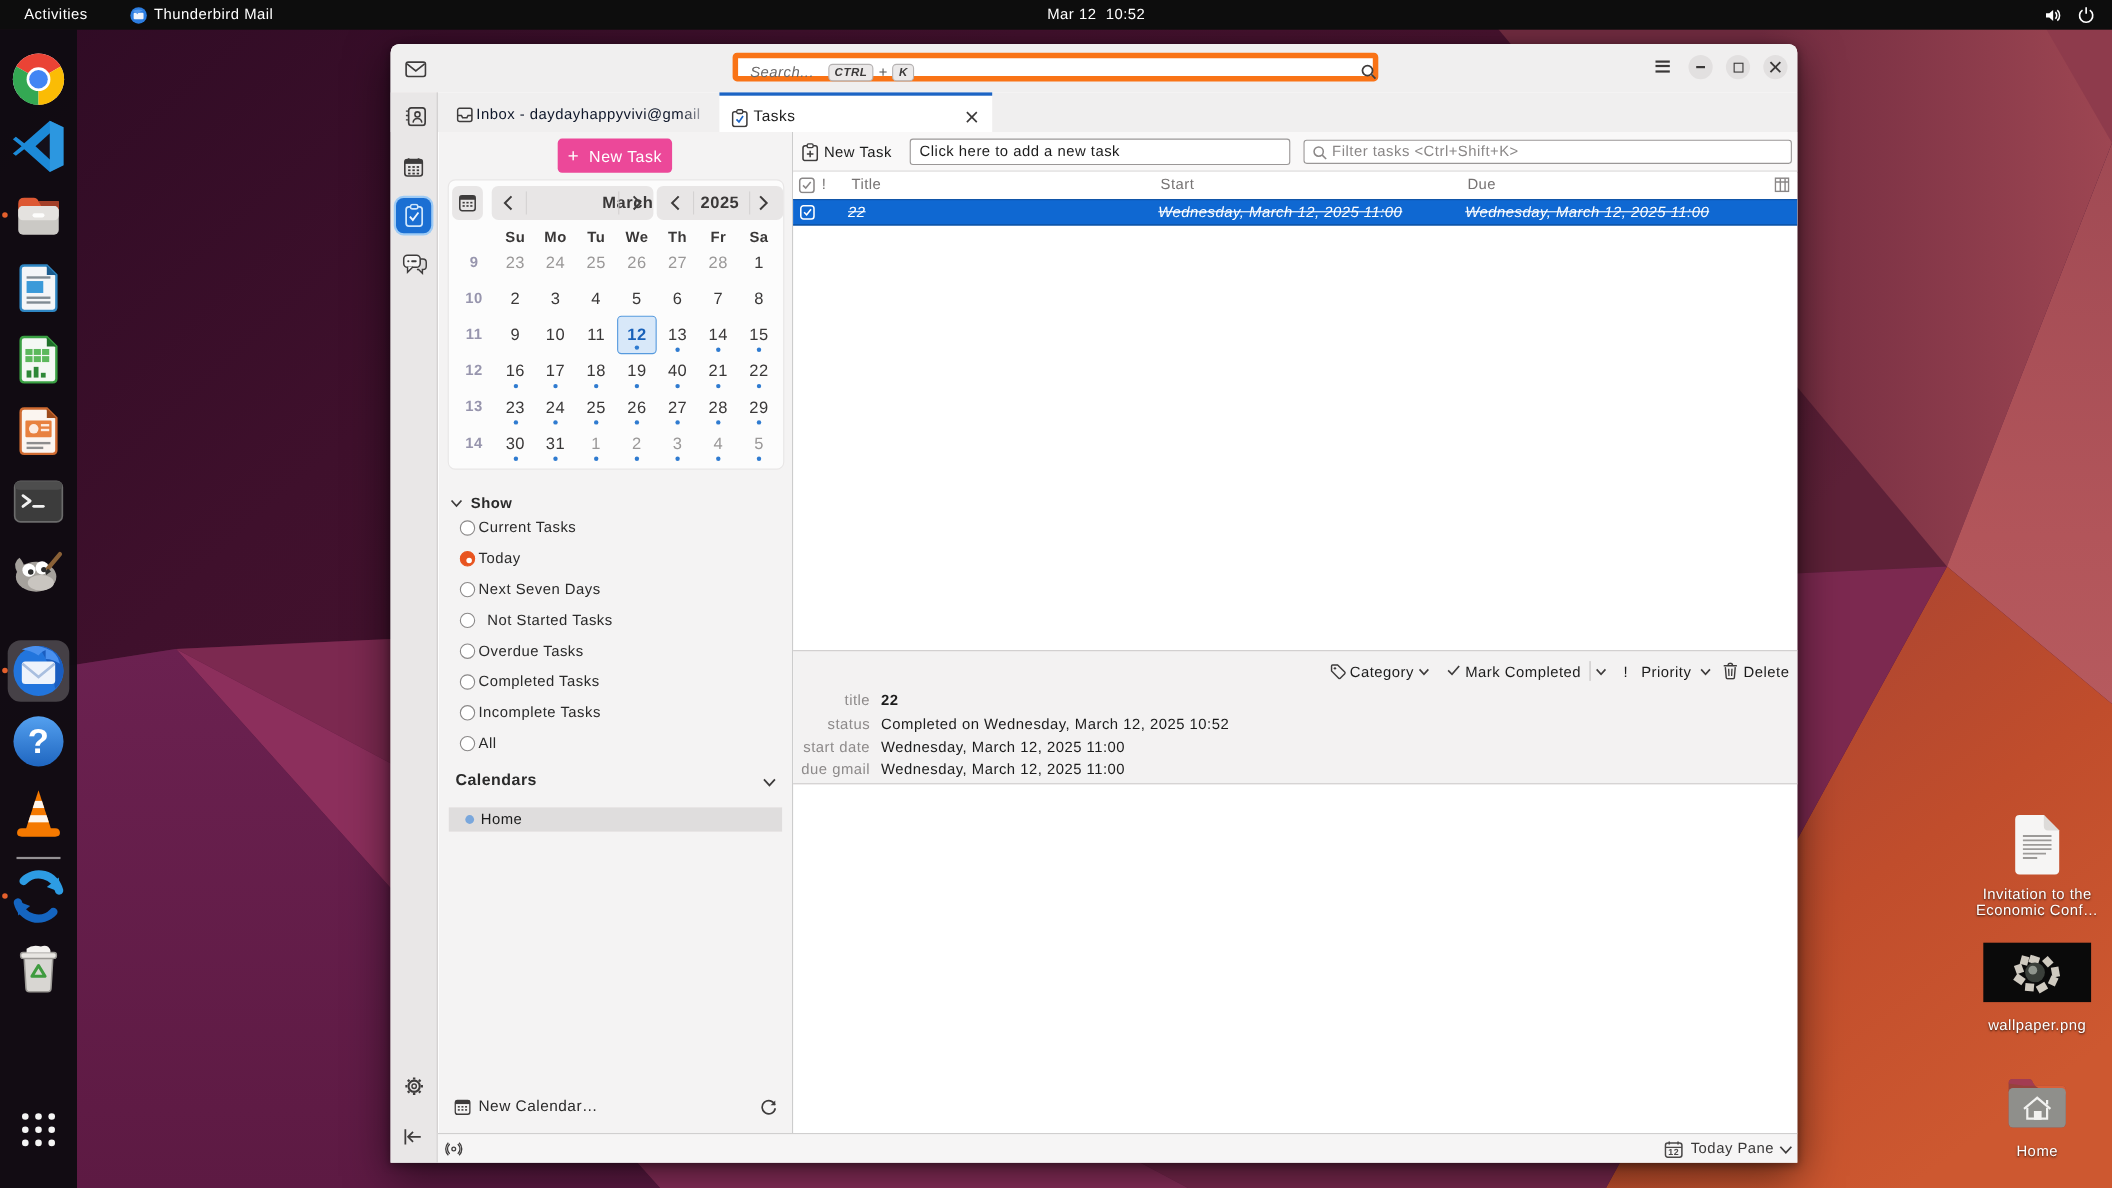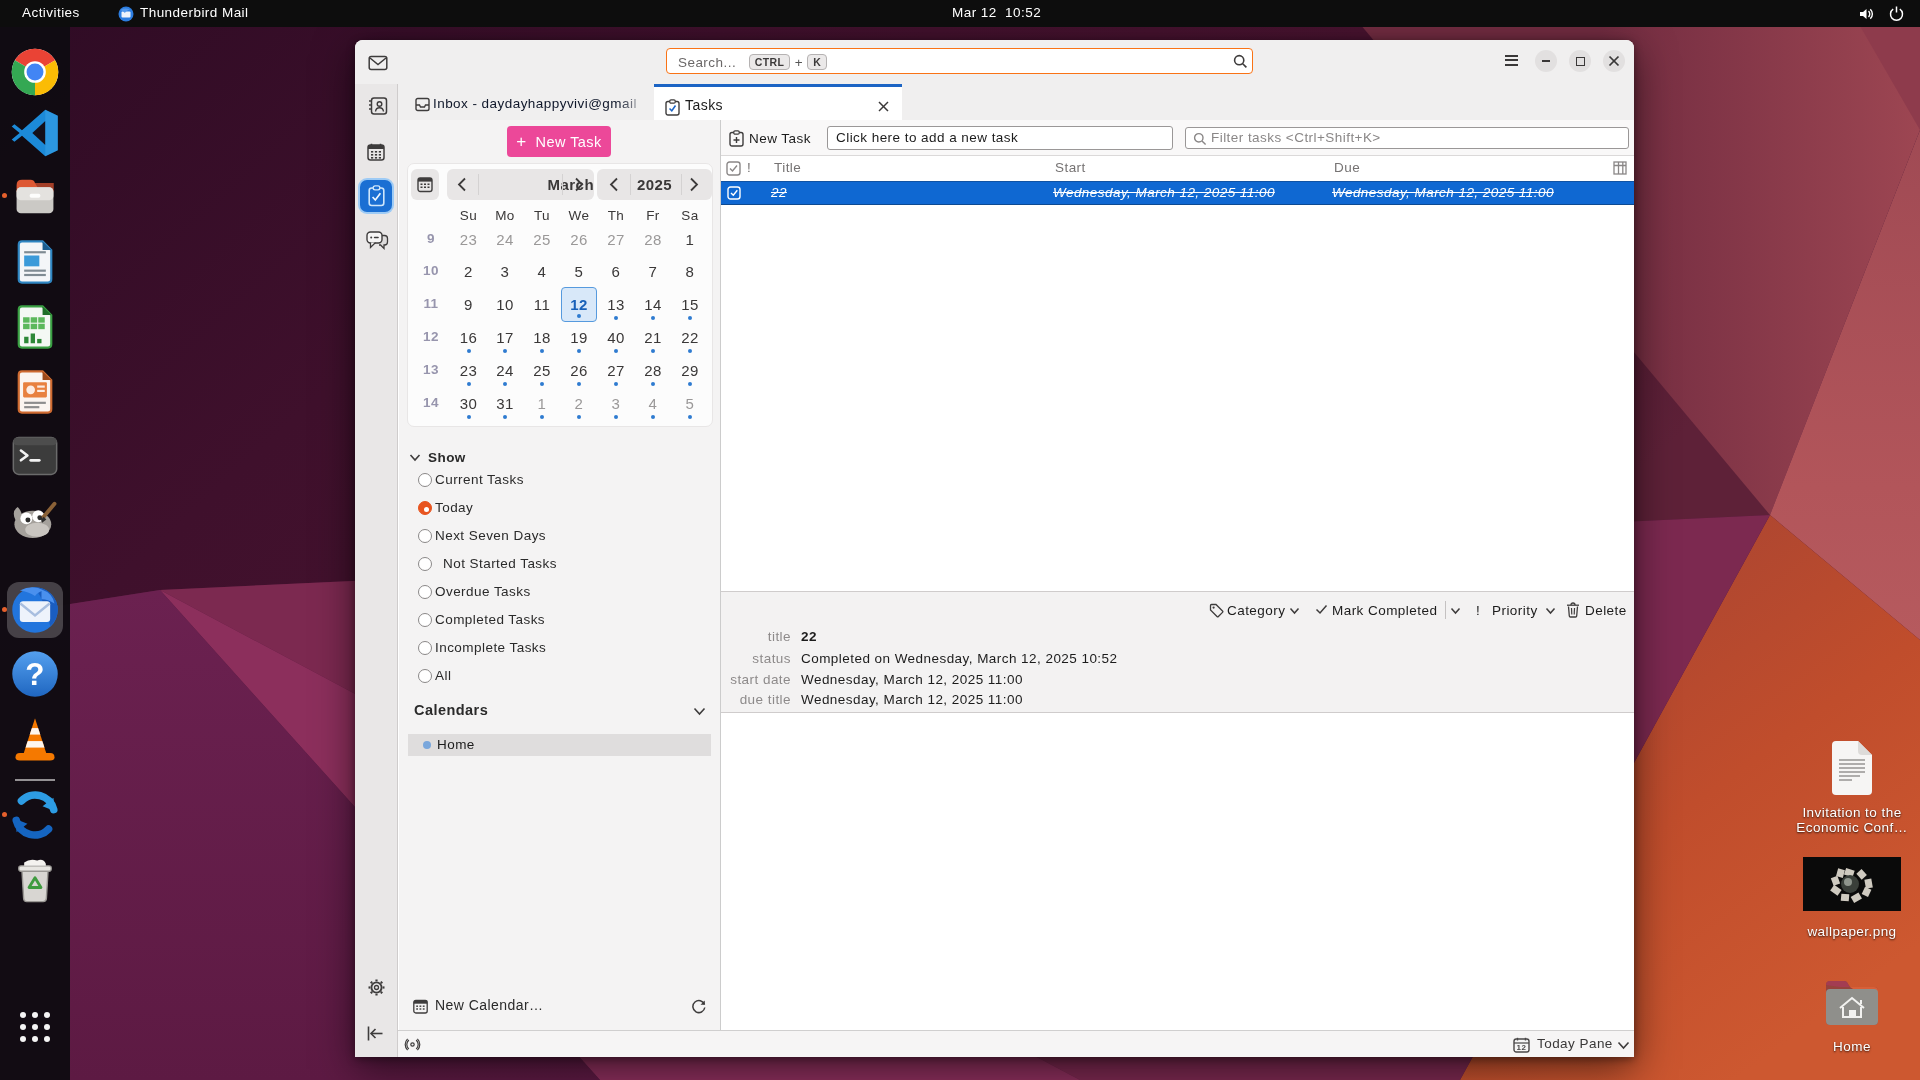--- a/index.html
+++ b/index.html
@@ -14,36 +14,36 @@
   .dockicon { position:absolute; left:9px; width:52px; height:52px; }
   .dockdot { position:absolute; left:2px; width:5px; height:5px; border-radius:50%; background:#e5602c; }
   
   #win { position:absolute; left:355px; top:40px; width:1279px; height:1017px; background:#fff; border-radius:8px 8px 0 0; box-shadow:0 12px 40px rgba(0,0,0,0.55), 0 2px 8px rgba(0,0,0,0.4); z-index:30; overflow:hidden; }
   #titlebar { position:absolute; left:0; top:0; width:100%; height:44px; background:#f0efef; }
   #tabbar { position:absolute; left:0; top:44px; width:100%; height:36px; background:#f0efef; }
   #leftstrip { position:absolute; left:0; top:44px; width:43px; height:973px; background:#e9e7e7; border-right:1px solid #cfcccc; }
   #folderpane { position:absolute; left:44px; top:80px; width:321px; height:910px; background:#f4f3f3; }
   #taskpane { position:absolute; left:365px; top:80px; width:914px; height:910px; background:#fff; border-left:1px solid #ccc; }
   #statusbar { position:absolute; left:43px; top:990px; width:1236px; height:27px; background:#f6f5f5; border-top:1px solid #d0cfcf; }
-  .searchbox { position:absolute; left:311px; top:8px; width:587px; height:26px; background:#fff; border:1px solid #f97316; border-radius:4px; }
+  .searchbox { position:absolute; left:311px; top:8px; width:587px; height:26px; background:#fff; border:5px solid #f97316; border-radius:4px;font-style:italic; }
   .kbd { display:inline-block; background:#ebe9e9; border:1px solid #b5b2b2; border-radius:4px; font-size:10.5px; font-weight:bold; color:#3c3a3a; padding:1px 5px; vertical-align:1px; }
   .circbtn { position:absolute; top:10px; width:22px; height:22px; border-radius:50%; background:#e2e0e0; }
   
   .tab-active { position:absolute; left:299px; top:0; width:248px; height:36px; background:#fff; border-top:3px solid #1c64c4; }
   
   .radio { position:absolute; width:14px; height:14px; border-radius:50%; background:#fff; border:1px solid #8a8888; }
   .flabel { position:absolute; font-size:13.5px; color:#2a2a2a; white-space:nowrap; }
   
   #minical { position:absolute; left:8px; top:43px; width:306px; height:264px; background:#fcfcfc; border-radius:7px; border:1px solid #e8e6e6; }
   .navgrp { position:absolute; top:5px; height:31px; background:#e8e6e6; border-radius:6px; }
   .mc-num { position:absolute; width:37px; text-align:center; font-size:15px; color:#3a3838; }
   .mc-gray { color:#9a9898; }
   .mc-wk { position:absolute; width:30px; text-align:center; font-size:13.5px; color:#9795ad; font-weight:bold; }
   .mc-dot { position:absolute; width:4px; height:4px; border-radius:50%; background:#2f7bd0; }
-  .mc-hd { position:absolute; width:37px; text-align:center; font-size:13.5px; font-weight:normal; color:#3a3838; }
+  .mc-hd { position:absolute; width:37px; text-align:center; font-size:13.5px; font-weight:bold; color:#3a3838; }
   
   #tasktoolbar { position:absolute; left:0; top:0; width:913px; height:36px; background:#f9f8f8; border-bottom:1px solid #dbd9d9; }
   .tinput { position:absolute; top:6px; height:24px; background:#fff; border:1px solid #9a9797; border-radius:3px; font-size:13.5px; }
   #thead { position:absolute; left:0; top:37px; width:913px; height:24px; background:#fff; color:#767373; font-size:13.5px; }
   #selrow { position:absolute; left:0; top:61px; width:913px; height:24px; background:#0f68d2; color:#fff; font-size:13.5px; border-top:1.5px solid #1053a4; border-bottom:1.5px solid #0d4a92; box-sizing:border-box; }
   #detail { position:absolute; left:0; top:471px; width:913px; height:122px; background:#f3f2f2; border-top:1px solid #cfcccc; border-bottom:1px solid #cfcccc; font-size:13.5px; }
   .dlabel { position:absolute; color:#8d8a8a; text-align:right; width:70px; }
   .dval { position:absolute; left:80px; color:#1c1c1c; }
   
   .dsklabel { position:absolute; color:#fff; font-size:13.5px; text-align:center; text-shadow:0 1px 2px rgba(0,0,0,0.8); width:160px; }
@@ -675,21 +675,21 @@
           <line x1="5.5" y1="6" x2="5.8" y2="12.5" stroke="#3e3c3c" stroke-width="1.2"></line>
           <line x1="8.5" y1="6" x2="8.2" y2="12.5" stroke="#3e3c3c" stroke-width="1.2"></line>
         </svg>
         <div class="abs" style="left:864px;top:11px;color:#1c1c1c">Delete</div>
         <div class="dlabel" style="top:37px">title</div>
         <div class="dval" style="top:37px;font-weight:bold">22</div>
         <div class="dlabel" style="top:59px">status</div>
         <div class="dval" style="top:59px">Completed on Wednesday, March 12, 2025 10:52</div>
         <div class="dlabel" style="top:80px">start date</div>
         <div class="dval" style="top:80px">Wednesday, March 12, 2025 11:00</div>
-        <div class="dlabel" style="top:100px">due title</div>
+        <div class="dlabel" style="top:100px">due gmail</div>
         <div class="dval" style="top:100px">Wednesday, March 12, 2025 11:00</div>
       </div>
     </div>
     <div id="statusbar">
       <svg class="abs" style="left:6px;top:7px" width="17" height="13" viewBox="0 0 17 13">
         <circle cx="8.5" cy="6.5" r="1.7" fill="none" stroke="#3e3c3c" stroke-width="1.2"></circle>
         <path d="M4.8 2 Q2.8 4 2.8 6.5 Q2.8 9 4.8 11" fill="none" stroke="#3e3c3c" stroke-width="1.2"></path>
         <path d="M12.2 2 Q14.2 4 14.2 6.5 Q14.2 9 12.2 11" fill="none" stroke="#3e3c3c" stroke-width="1.2"></path>
         <path d="M2.2 0.8 Q-0.2 3.2 -0.2 6.5 Q-0.2 9.8 2.2 12.2" fill="none" stroke="#3e3c3c" stroke-width="1.2" transform="translate(1.4,0)"></path>
         <path d="M14.8 0.8 Q17.2 3.2 17.2 6.5 Q17.2 9.8 14.8 12.2" fill="none" stroke="#3e3c3c" stroke-width="1.2" transform="translate(-1.4,0)"></path>

